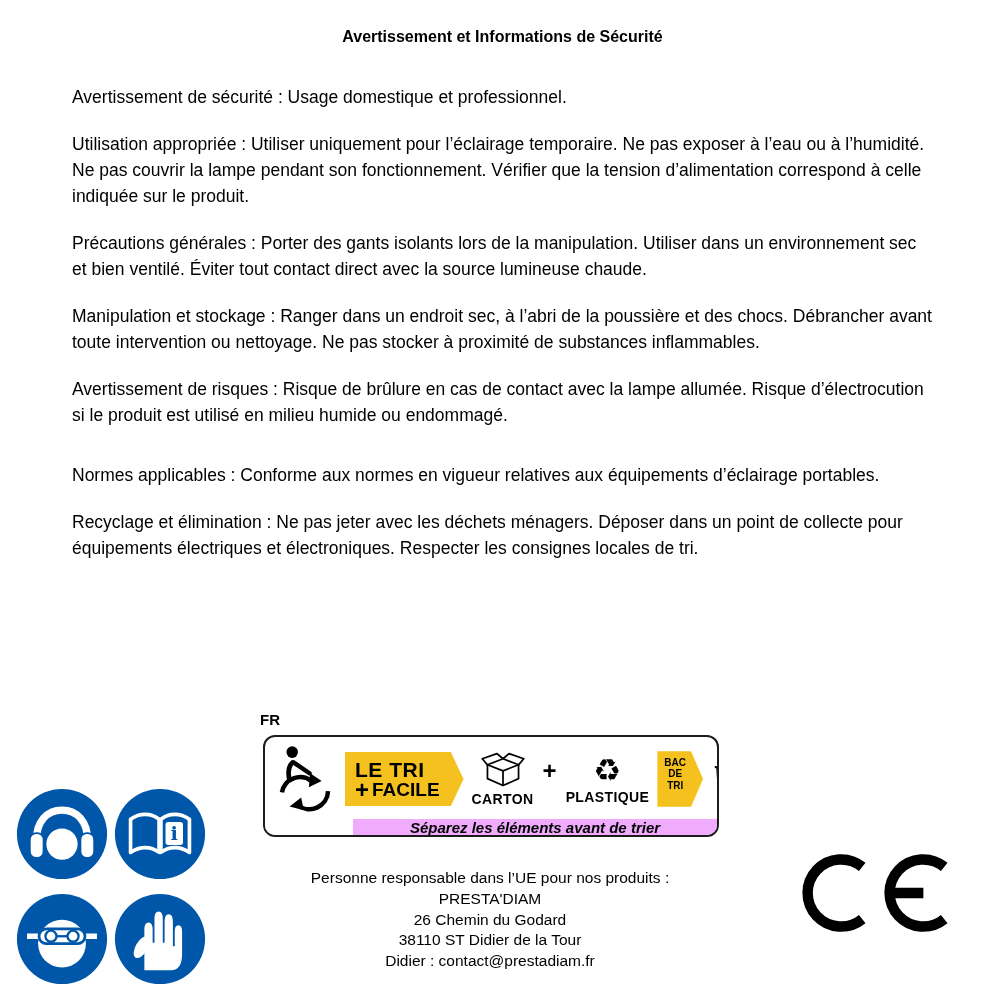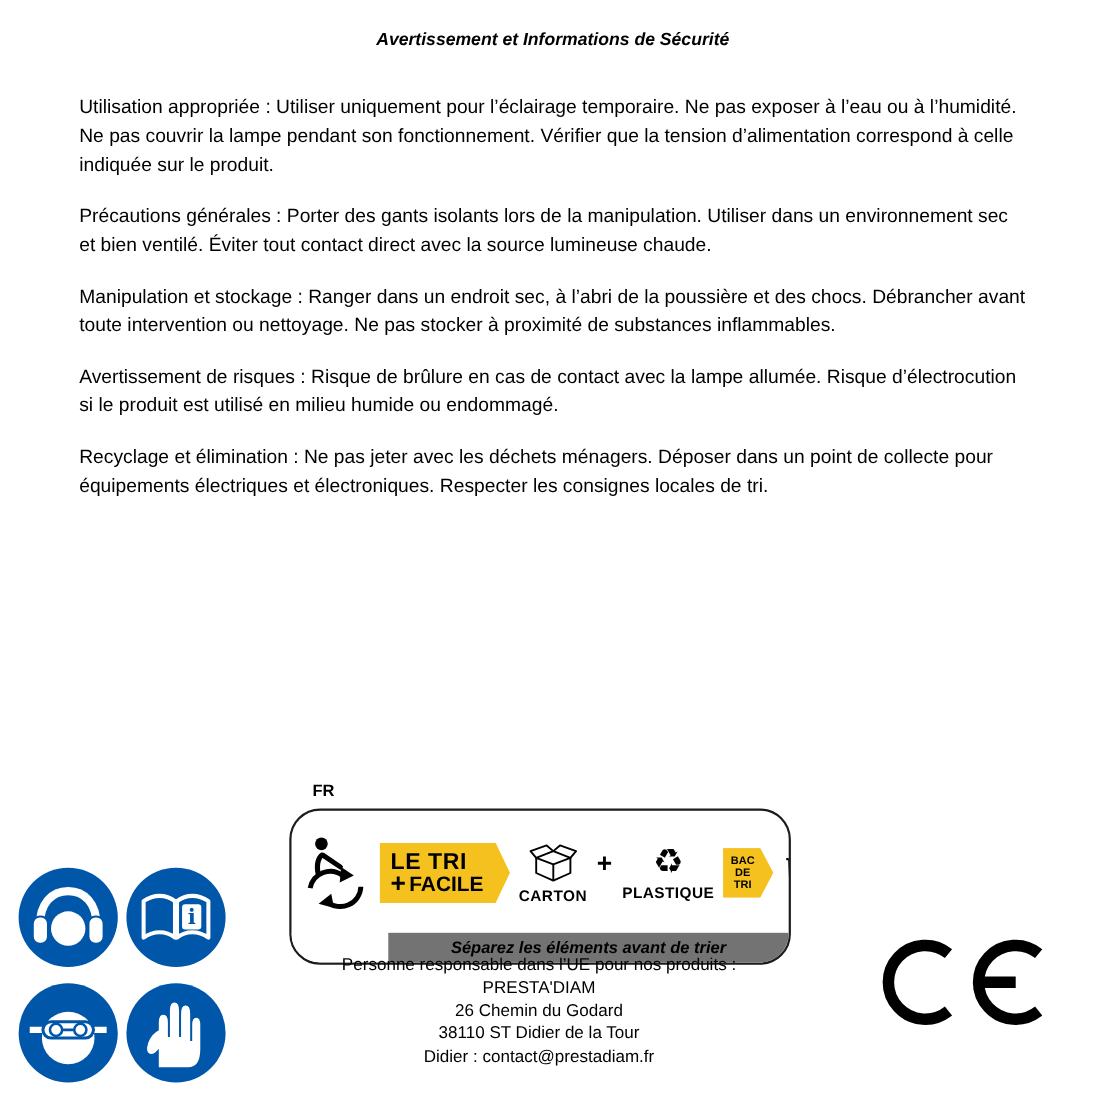--- a/index.html
+++ b/index.html
@@ -1,85 +1,87 @@
 <!DOCTYPE html>
 <html><head>
 <meta charset="utf-8">
 <style>
   * { margin:0; padding:0; box-sizing:border-box; }
   html, body { width:1005px; height:1005px; background:#ffffff; color:#000;
     font-family:"Liberation Sans","DejaVu Sans",sans-serif; }
   .page { position:relative; width:1005px; height:1005px; overflow:hidden; background:#fff; }
 
   .doc-title { position:absolute; top:28px; left:0; width:100%; text-align:center;
-    font-size:16px; font-weight:bold;font-style:italic; }
+    font-size:16px; font-weight:bold; }
 
   .body-text { position:absolute; top:84px; left:72px; width:860px;
     font-size:17.5px; line-height:26px; }
   .body-paragraph { margin-bottom:21px; }
   .body-paragraph.extra-gap { margin-top:34px; }
 
   
   .safety-icons { position:absolute; left:16px; top:788px; display:grid;
     grid-template-columns:92px 92px; gap:13px 6px; }
   .safety-icon { width:92px; height:92px; }
   .safety-icon svg { display:block; width:100%; height:100%; }
 
-  .fr-label { position:absolute; left:284px; top:711px; font-size:15px; font-weight:bold; }
+  .fr-label { position:absolute; left:260px; top:711px; font-size:15px; font-weight:bold; }
 
   
-  .tri-container { position:absolute; left:263px; top:735px; width:456px; height:142px;
-    border:2px solid #1c1c1c; border-radius:28px; background:#fff; overflow:hidden;
+  .tri-container { position:absolute; left:263px; top:735px; width:456px; height:102px;
+    border:2px solid #1c1c1c; border-radius:12px; background:#fff; overflow:hidden;
     display:flex; flex-direction:column; }
   .tri-top { flex:1; display:flex; align-items:center; gap:8px; padding:4px 8px 2px 8px; }
   .triman { width:64px; height:76px; flex:0 0 auto; }
   .triman svg { display:block; width:100%; height:100%; }
 
   .tri-facile-badge { background:#F5C11E; padding:7px 24px 7px 10px; line-height:1.02;
     clip-path: polygon(0 0, calc(100% - 13px) 0, 100% 50%, calc(100% - 13px) 100%, 0 100%); }
   .tf-line1 { font-size:21px; font-weight:800; letter-spacing:0.5px; }
   .tf-line2 { font-size:19px; font-weight:800; display:flex; align-items:center; gap:3px; }
   .tf-plus { font-size:24px; font-weight:900; line-height:18px; }
 
   .sort-item { display:flex; flex-direction:column; align-items:center; gap:2px; }
   .sort-label { font-size:14px; font-weight:bold; letter-spacing:0.4px; }
   .carton-icon svg { display:block; }
   .recycle-glyph { font-size:31px; line-height:33px; font-family:"DejaVu Sans",sans-serif; }
 
   .plus-sep { font-size:24px; font-weight:bold; margin:0 1px 16px 1px; }
 
-  .bac-flag { background:#F5C11E; padding:6px 17px 6px 7px; text-align:center;
+  .bac-flag { background:#F5C11E; padding:6px 17px 16px 7px; text-align:center;
     font-size:10px; font-weight:800; line-height:1.12;
     clip-path: polygon(0 0, calc(100% - 12px) 0, 100% 50%, calc(100% - 12px) 100%, 0 100%); }
   .bin { margin-left:-2px; }
   .bin svg { display:block; }
 
   .tri-bottom { height:27px; display:flex; }
   .tri-bottom-spacer { width:88px; background:#fff; }
-  .tri-bottom-band { flex:1; background:#737373; display:flex; align-items:center;
+  .tri-bottom-band { flex:1; background:#f0abfc; display:flex; align-items:center;
     justify-content:center; font-size:15px; font-weight:bold; font-style:italic;text-align:center; }
 
   
   .responsible { position:absolute; left:240px; top:868px; width:500px; text-align:center;
     font-size:15.5px; font-weight:normal; line-height:20.8px; }
 
   .ce-mark { position:absolute; left:798px; top:852px; }
 </style>
 </head>
 <body>
 
 <div class="page">
 
   <div class="doc-title">Avertissement et Informations de Sécurité</div>
 
   <div class="body-text">
+    <p class="body-paragraph">Avertissement de sécurité : Usage domestique et professionnel.</p>
     <p class="body-paragraph">Utilisation appropriée : Utiliser uniquement pour l’éclairage temporaire. Ne pas exposer à l’eau ou à l’humidité. Ne pas couvrir la lampe pendant son fonctionnement. Vérifier que la tension d’alimentation correspond à celle indiquée sur le produit.</p>
     <p class="body-paragraph">Précautions générales : Porter des gants isolants lors de la manipulation. Utiliser dans un environnement sec et bien ventilé. Éviter tout contact direct avec la source lumineuse chaude.</p>
     <p class="body-paragraph">Manipulation et stockage : Ranger dans un endroit sec, à l’abri de la poussière et des chocs. Débrancher avant toute intervention ou nettoyage. Ne pas stocker à proximité de substances inflammables.</p>
     <p class="body-paragraph">Avertissement de risques : Risque de brûlure en cas de contact avec la lampe allumée. Risque d’électrocution si le produit est utilisé en milieu humide ou endommagé.</p>
+    <p class="body-paragraph extra-gap">Normes applicables : Conforme aux normes en vigueur relatives aux équipements d’éclairage portables.</p>
     <p class="body-paragraph">Recyclage et élimination : Ne pas jeter avec les déchets ménagers. Déposer dans un point de collecte pour équipements électriques et électroniques. Respecter les consignes locales de tri.</p>
   </div>
 
   <div class="safety-icons">
     <div class="safety-icon">
       <svg viewBox="0 0 100 100">
         <circle cx="50" cy="50" r="49" fill="#0056A8"></circle>
         <circle cx="50" cy="61" r="17" fill="#fff"></circle>
         <path d="M22 58 C22 36 34 24 50 24 C66 24 78 36 78 58" fill="none" stroke="#fff" stroke-width="8"></path>
         <rect x="15" y="49" width="15" height="27" rx="7" fill="#fff" stroke="#0056A8" stroke-width="2"></rect>

